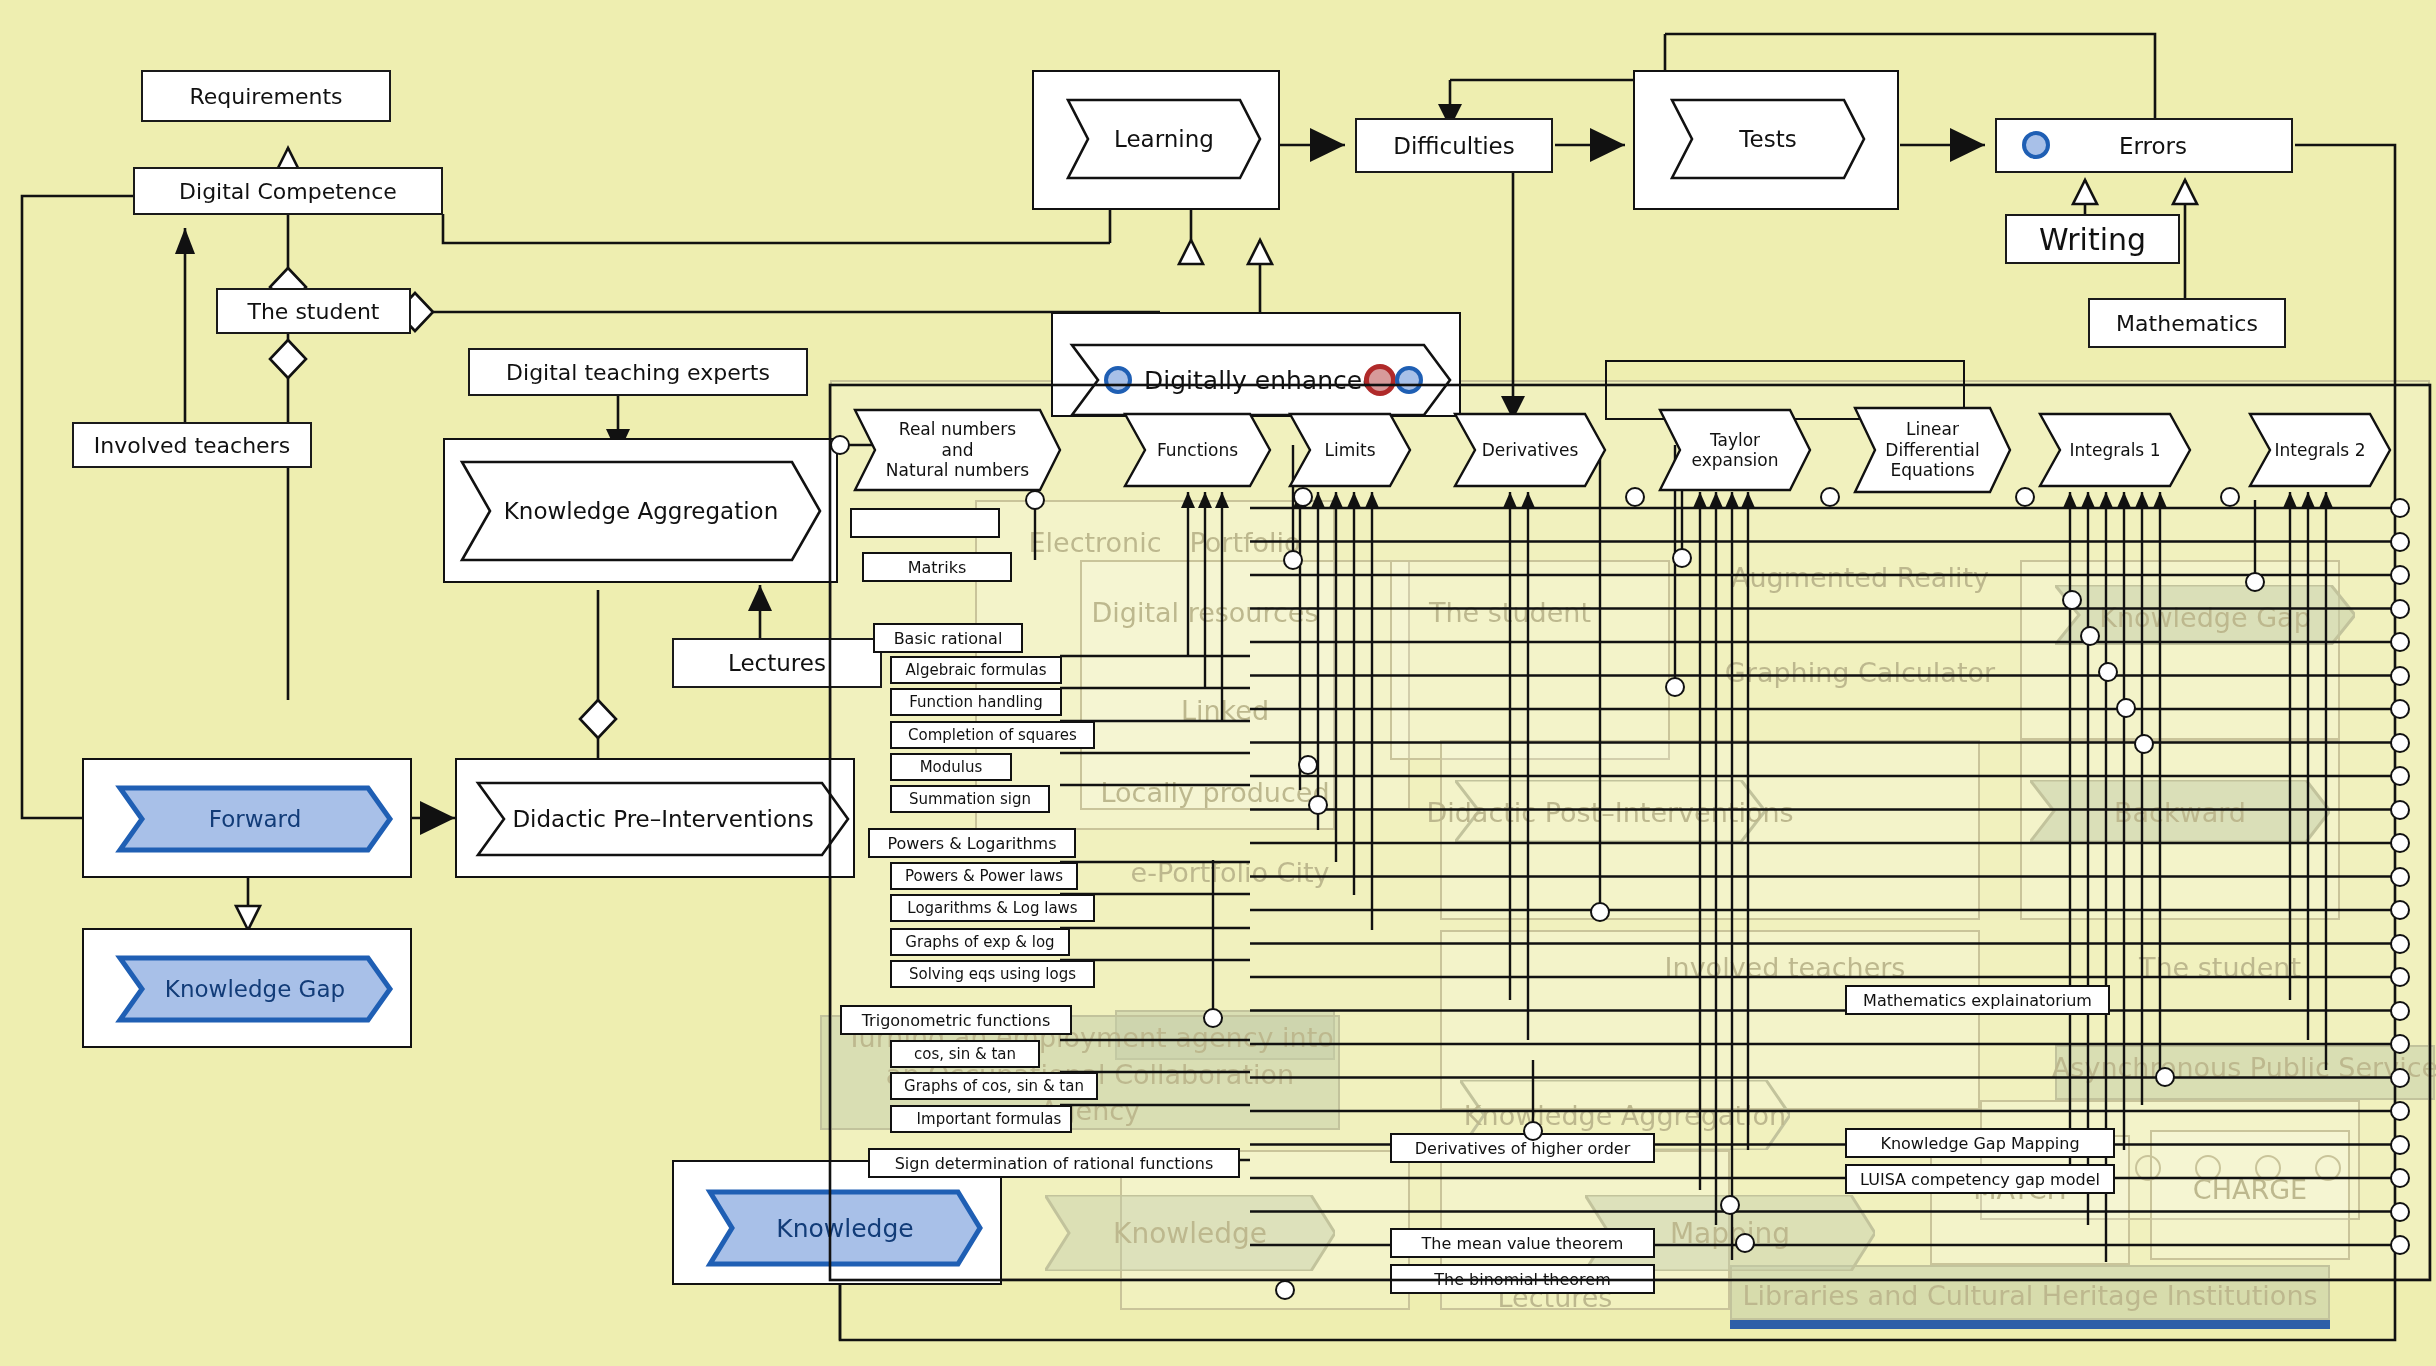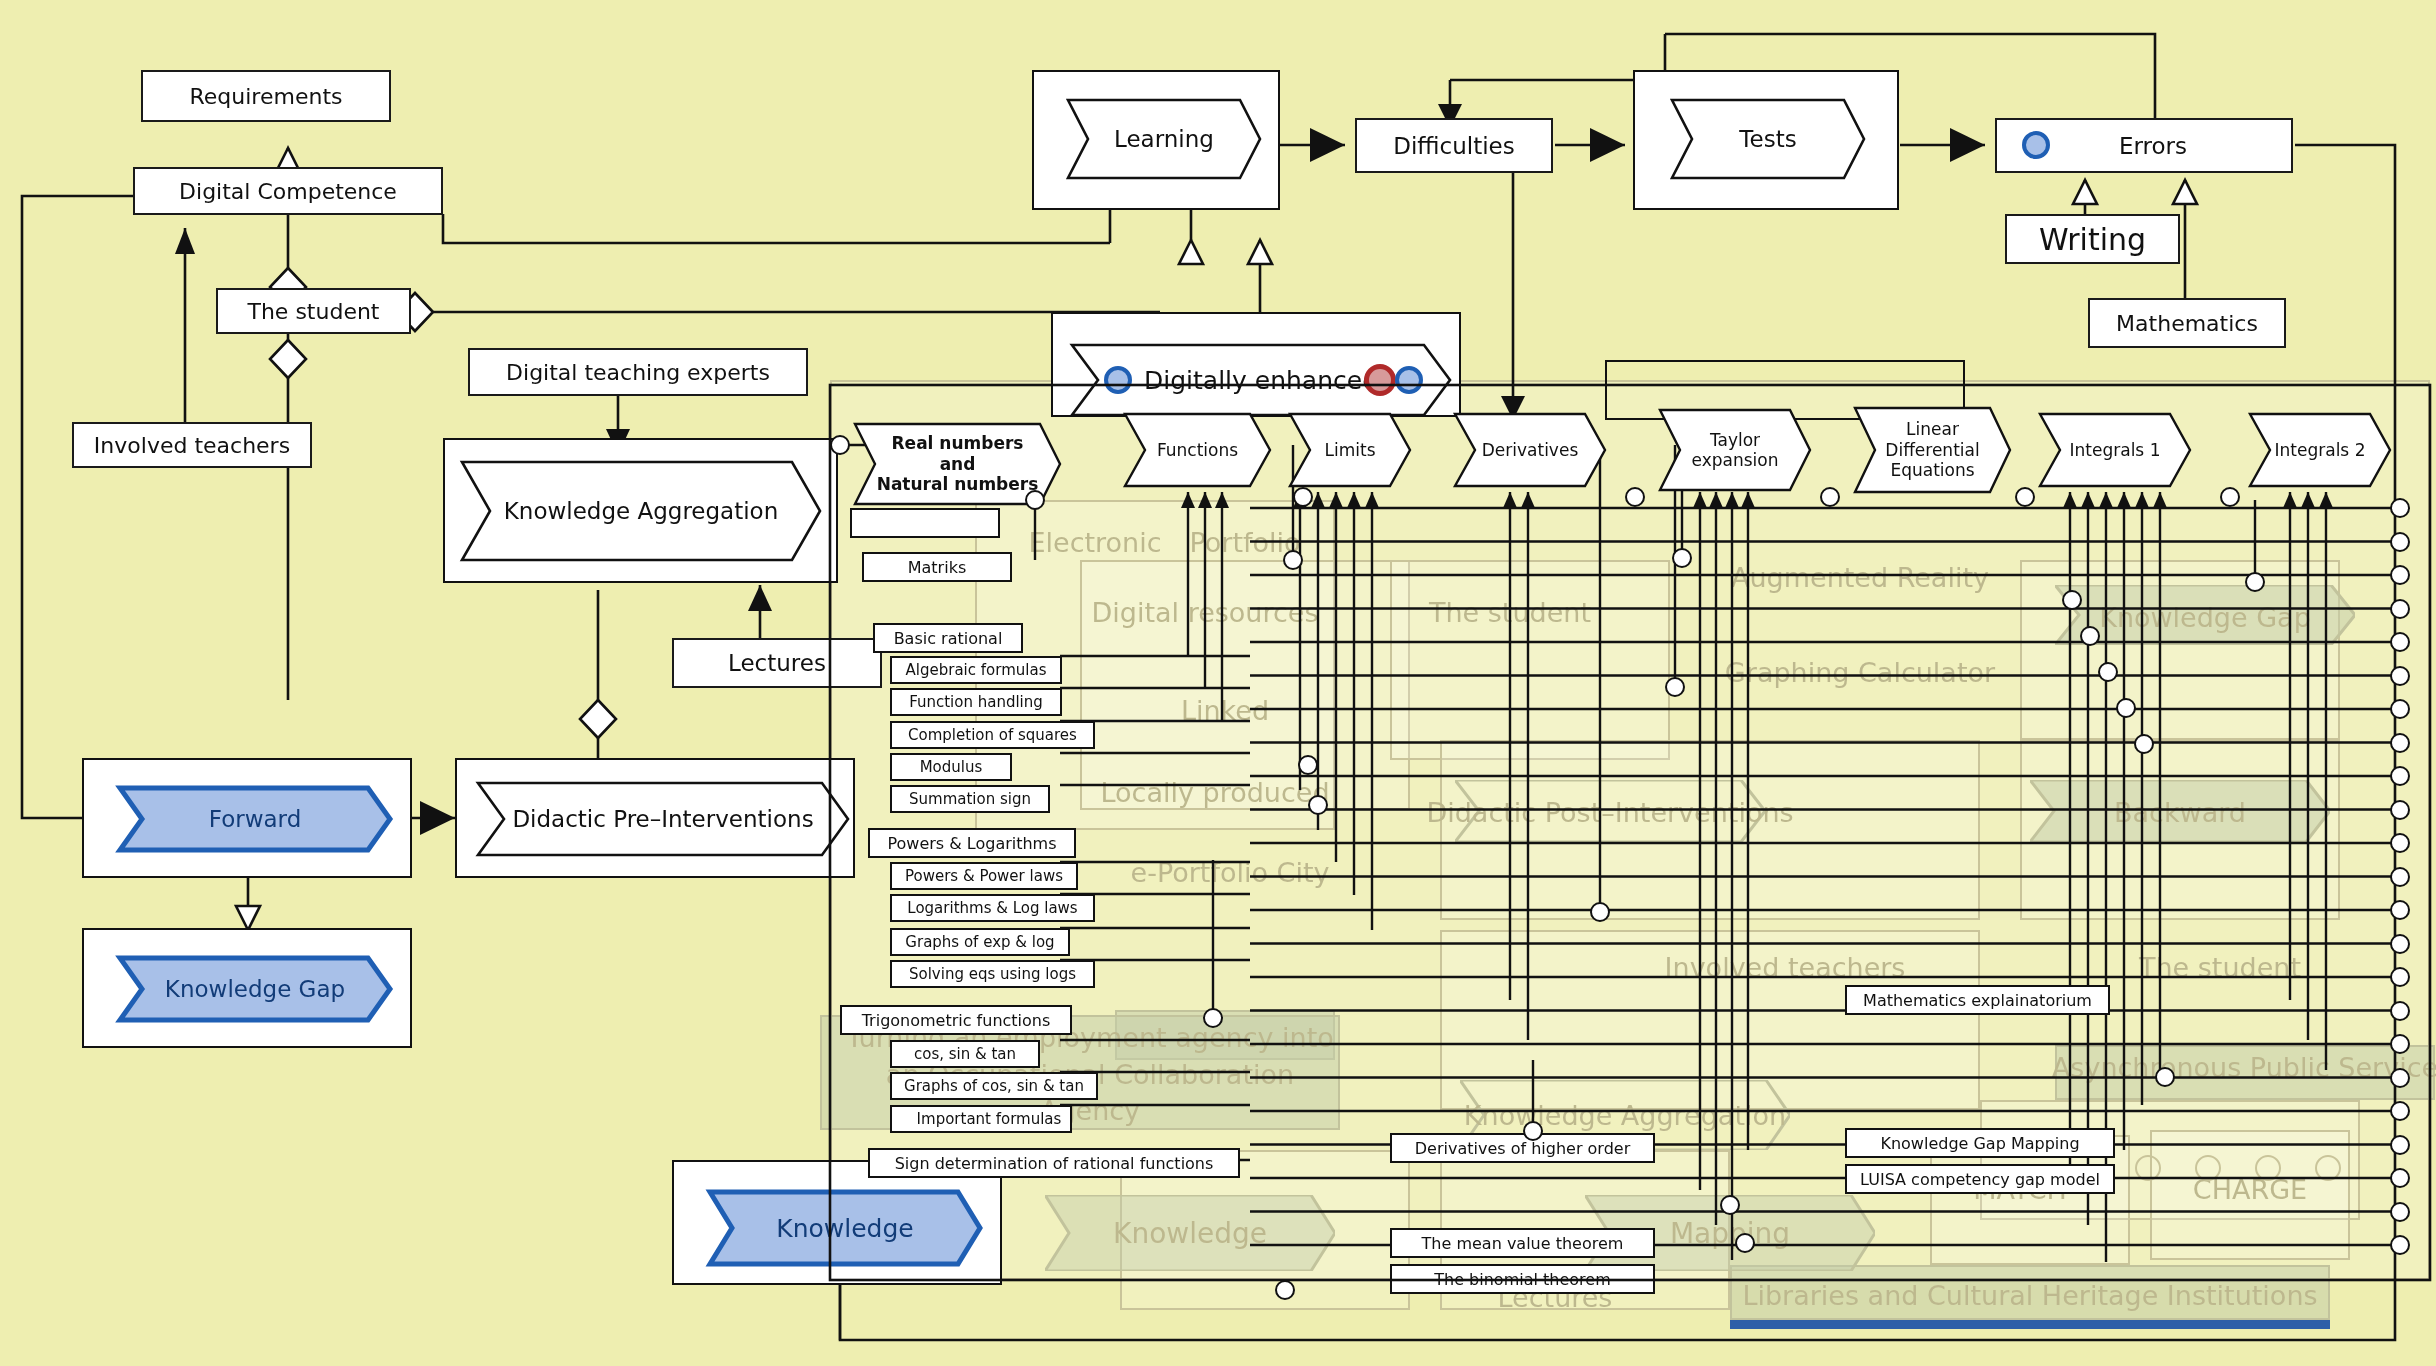--- a/index.html
+++ b/index.html
@@ -383,21 +383,21 @@
       </svg>
     <div class="txt" style="font-size:25px;">Digitally enhanced</div>
   </div>
   <div class="chip blue" style="left:1104px;top:366px;width:28px;height:28px;"></div>
   <div class="chip red" style="left:1364px;top:364px;width:32px;height:32px;"></div>
   <div class="chip blue" style="left:1395px;top:366px;width:28px;height:28px;"></div>
 
   <div class="frame" style="left:1605px;top:360px;width:360px;height:60px;border-color:#111;background:transparent;"></div>
 
   <div id="mathtrack">
-      <div class="flagwrap" style="left: 855px; top: 424px; width: 205px; height: 80px; font-weight: bold;">
+      <div class="flagwrap" style="left: 855px; top: 410px; width: 205px; height: 80px;">
         <svg width="205" height="80">
           <polygon points="0,0 185,0 205,40 185,80 0,80 20,40" fill="#fff" stroke="#111" stroke-width="2.4"></polygon>
         </svg>
         <div class="txt" style="font-size:17px;line-height:1.2;white-space:pre-line;">Real numbers
 and
 Natural numbers</div>
       </div>
       <div class="flagwrap" style="left: 1125px; top: 414px; width: 145px; height: 72px;">
         <svg width="145" height="72">
           <polygon points="0,0 125,0 145,36 125,72 0,72 20,36" fill="#fff" stroke="#111" stroke-width="2.4"></polygon>

